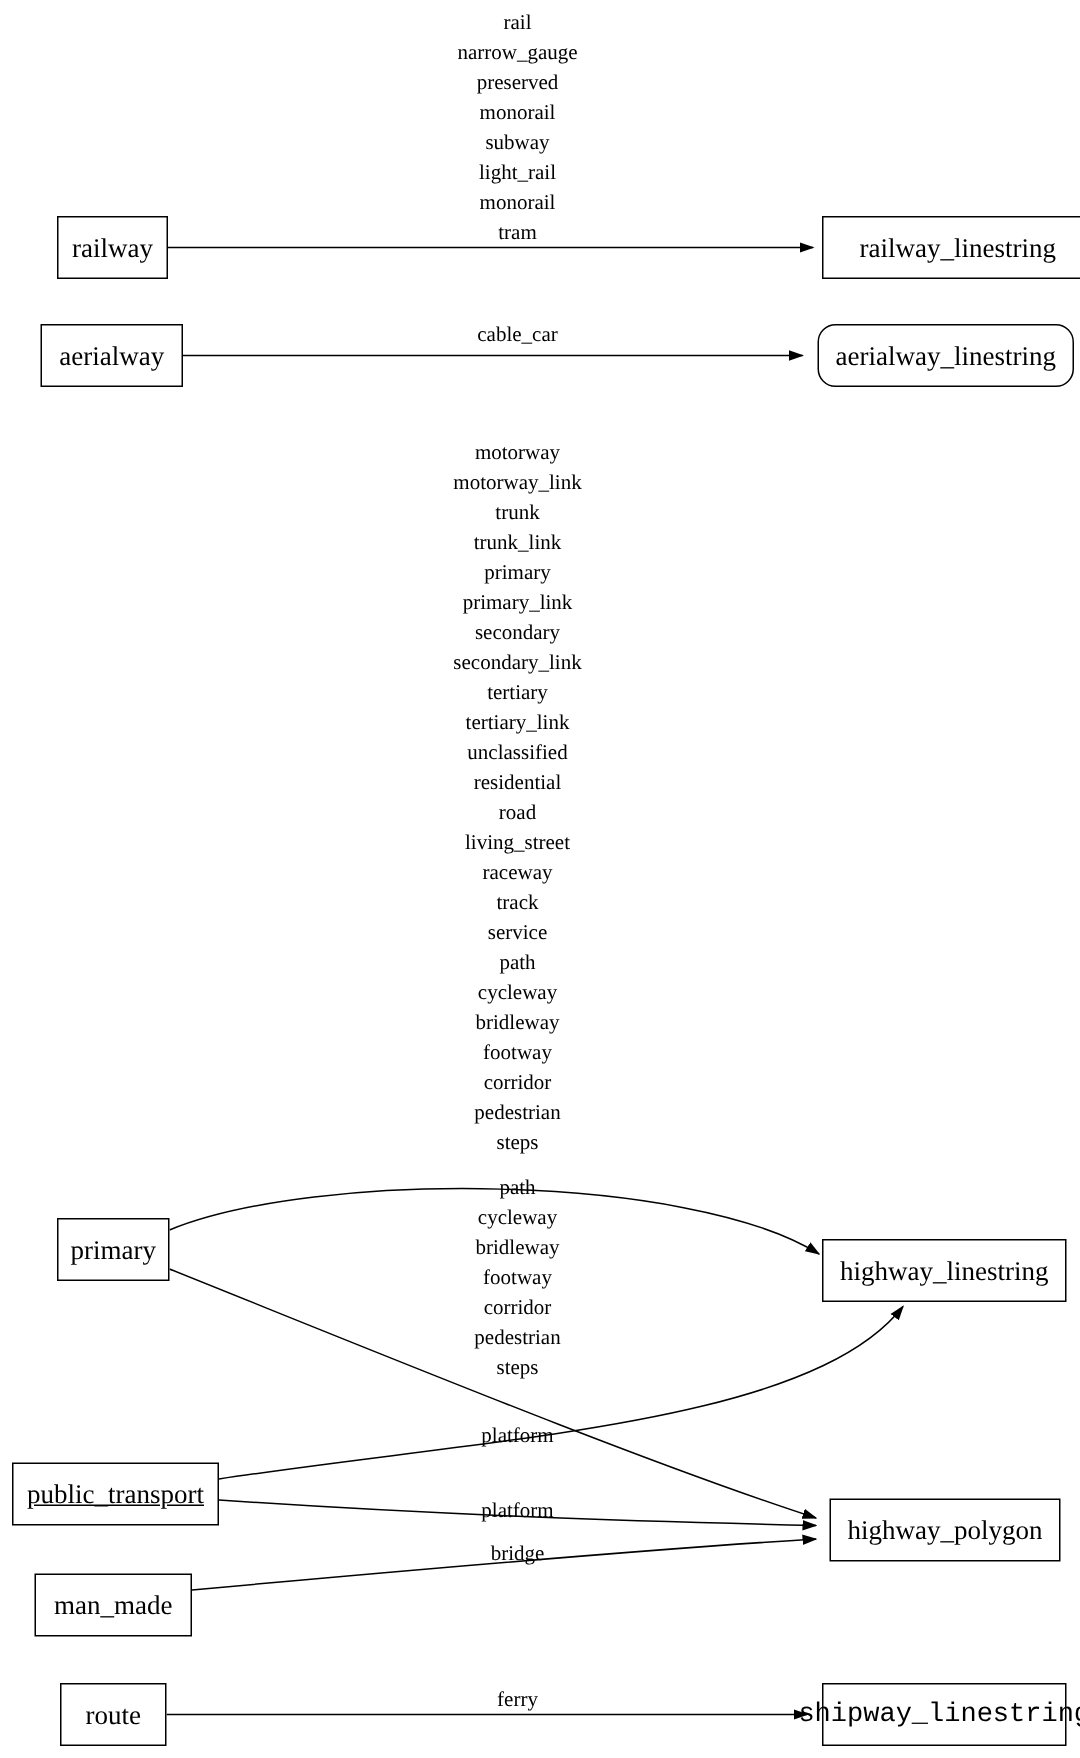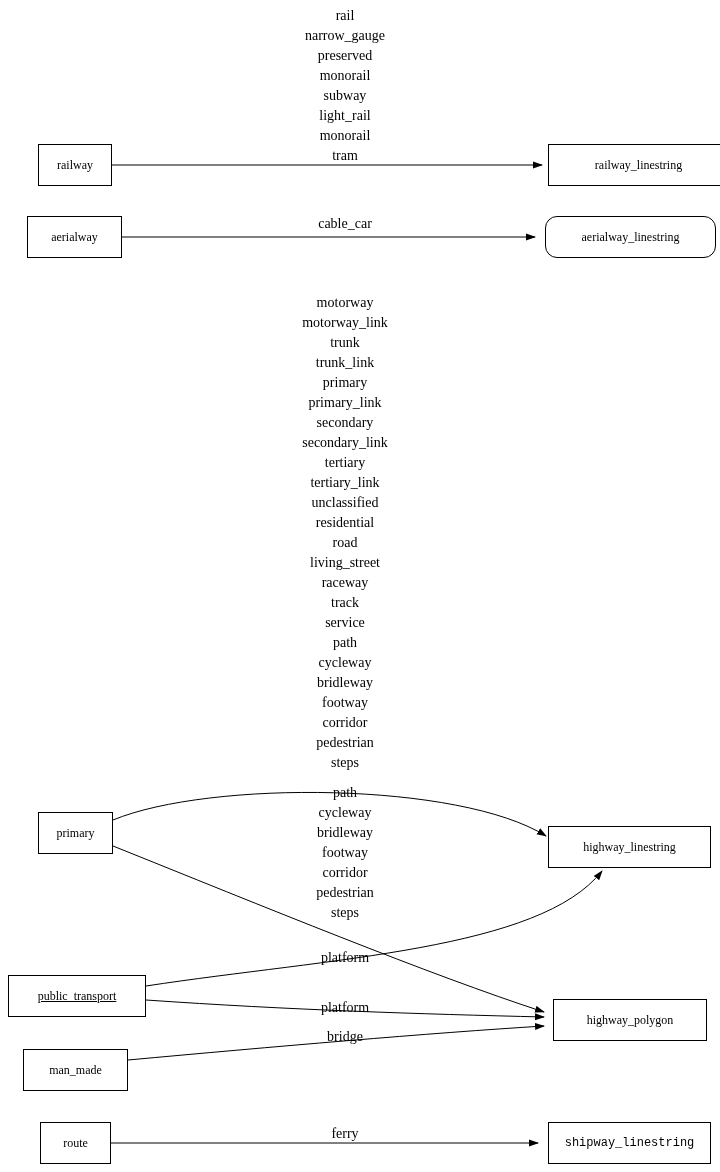--- a/index.html
+++ b/index.html
@@ -22,21 +22,21 @@
     stroke: #000000;
     stroke-width: 1;
   }
   .node {
     position: absolute;
     border: 1px solid #000000;
     background: #ffffff;
     display: flex;
     align-items: center;
     justify-content: center;
-    font-size: 12px;
+    font-size: 18px;
     white-space: nowrap;
   }
   .edge-label {
     position: absolute;
     transform: translateX(-50%);
     text-align: center;
     font-size: 14px;
     line-height: 20px;
     white-space: nowrap;
   }

